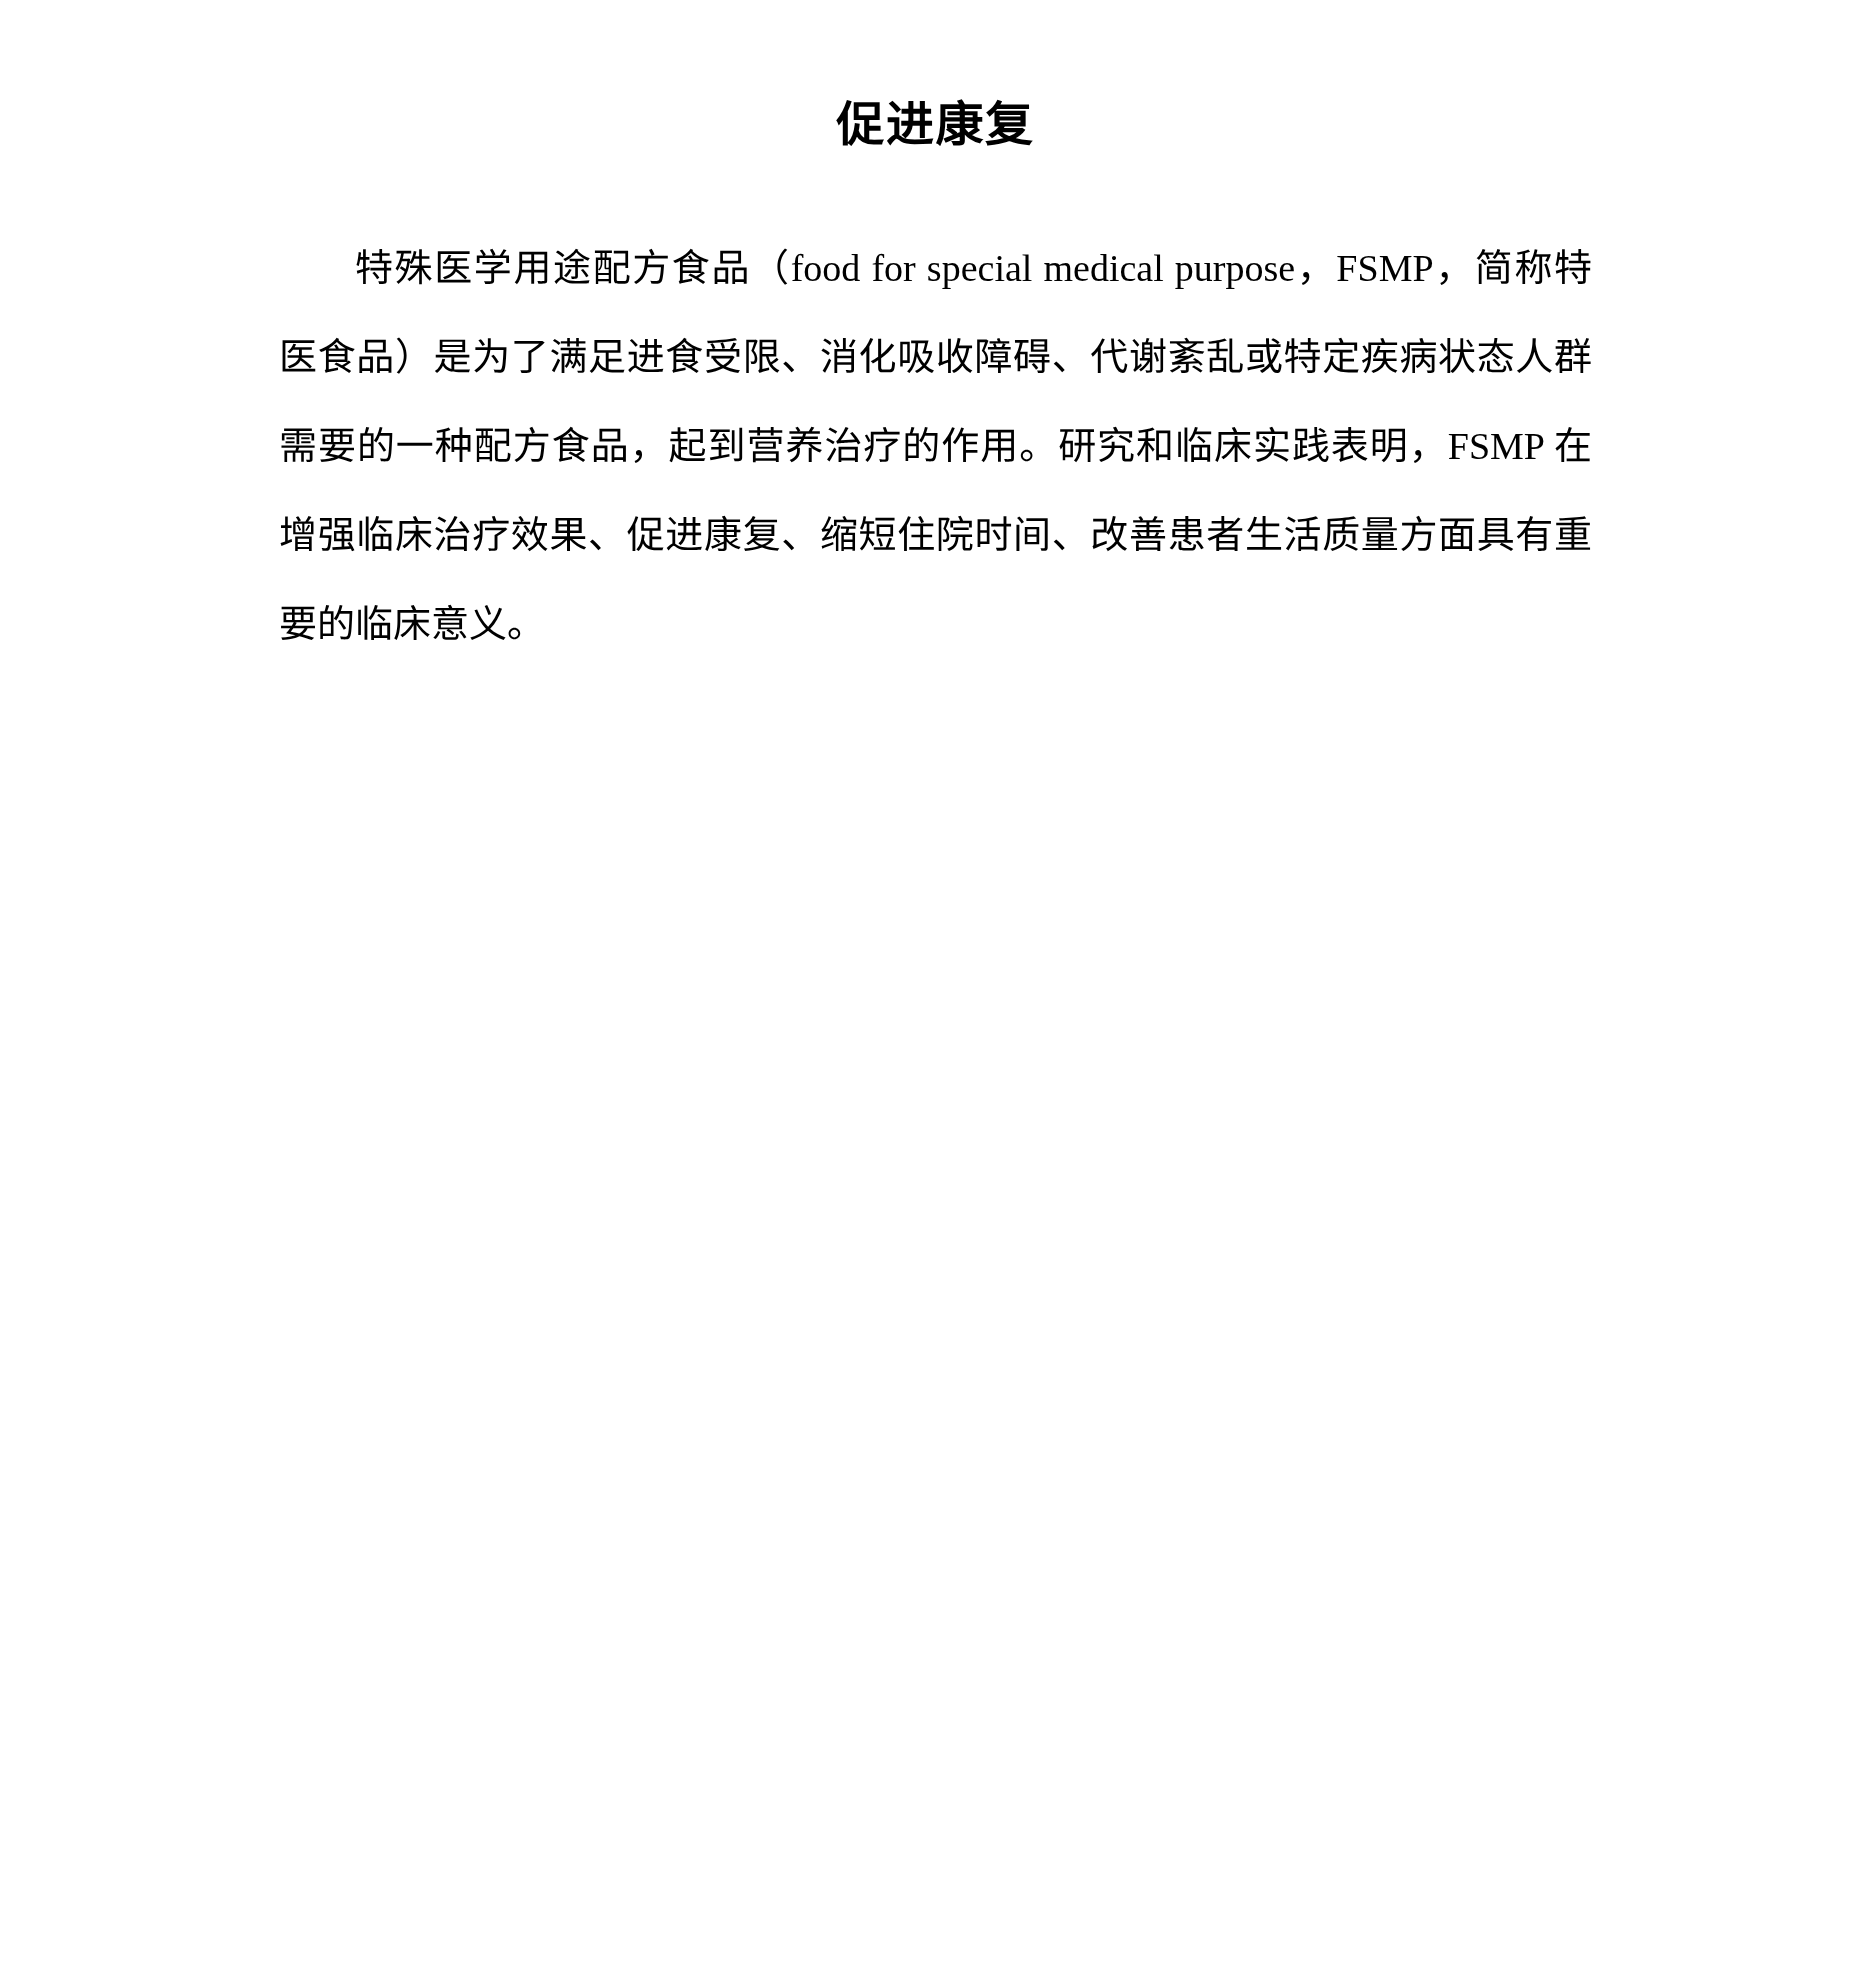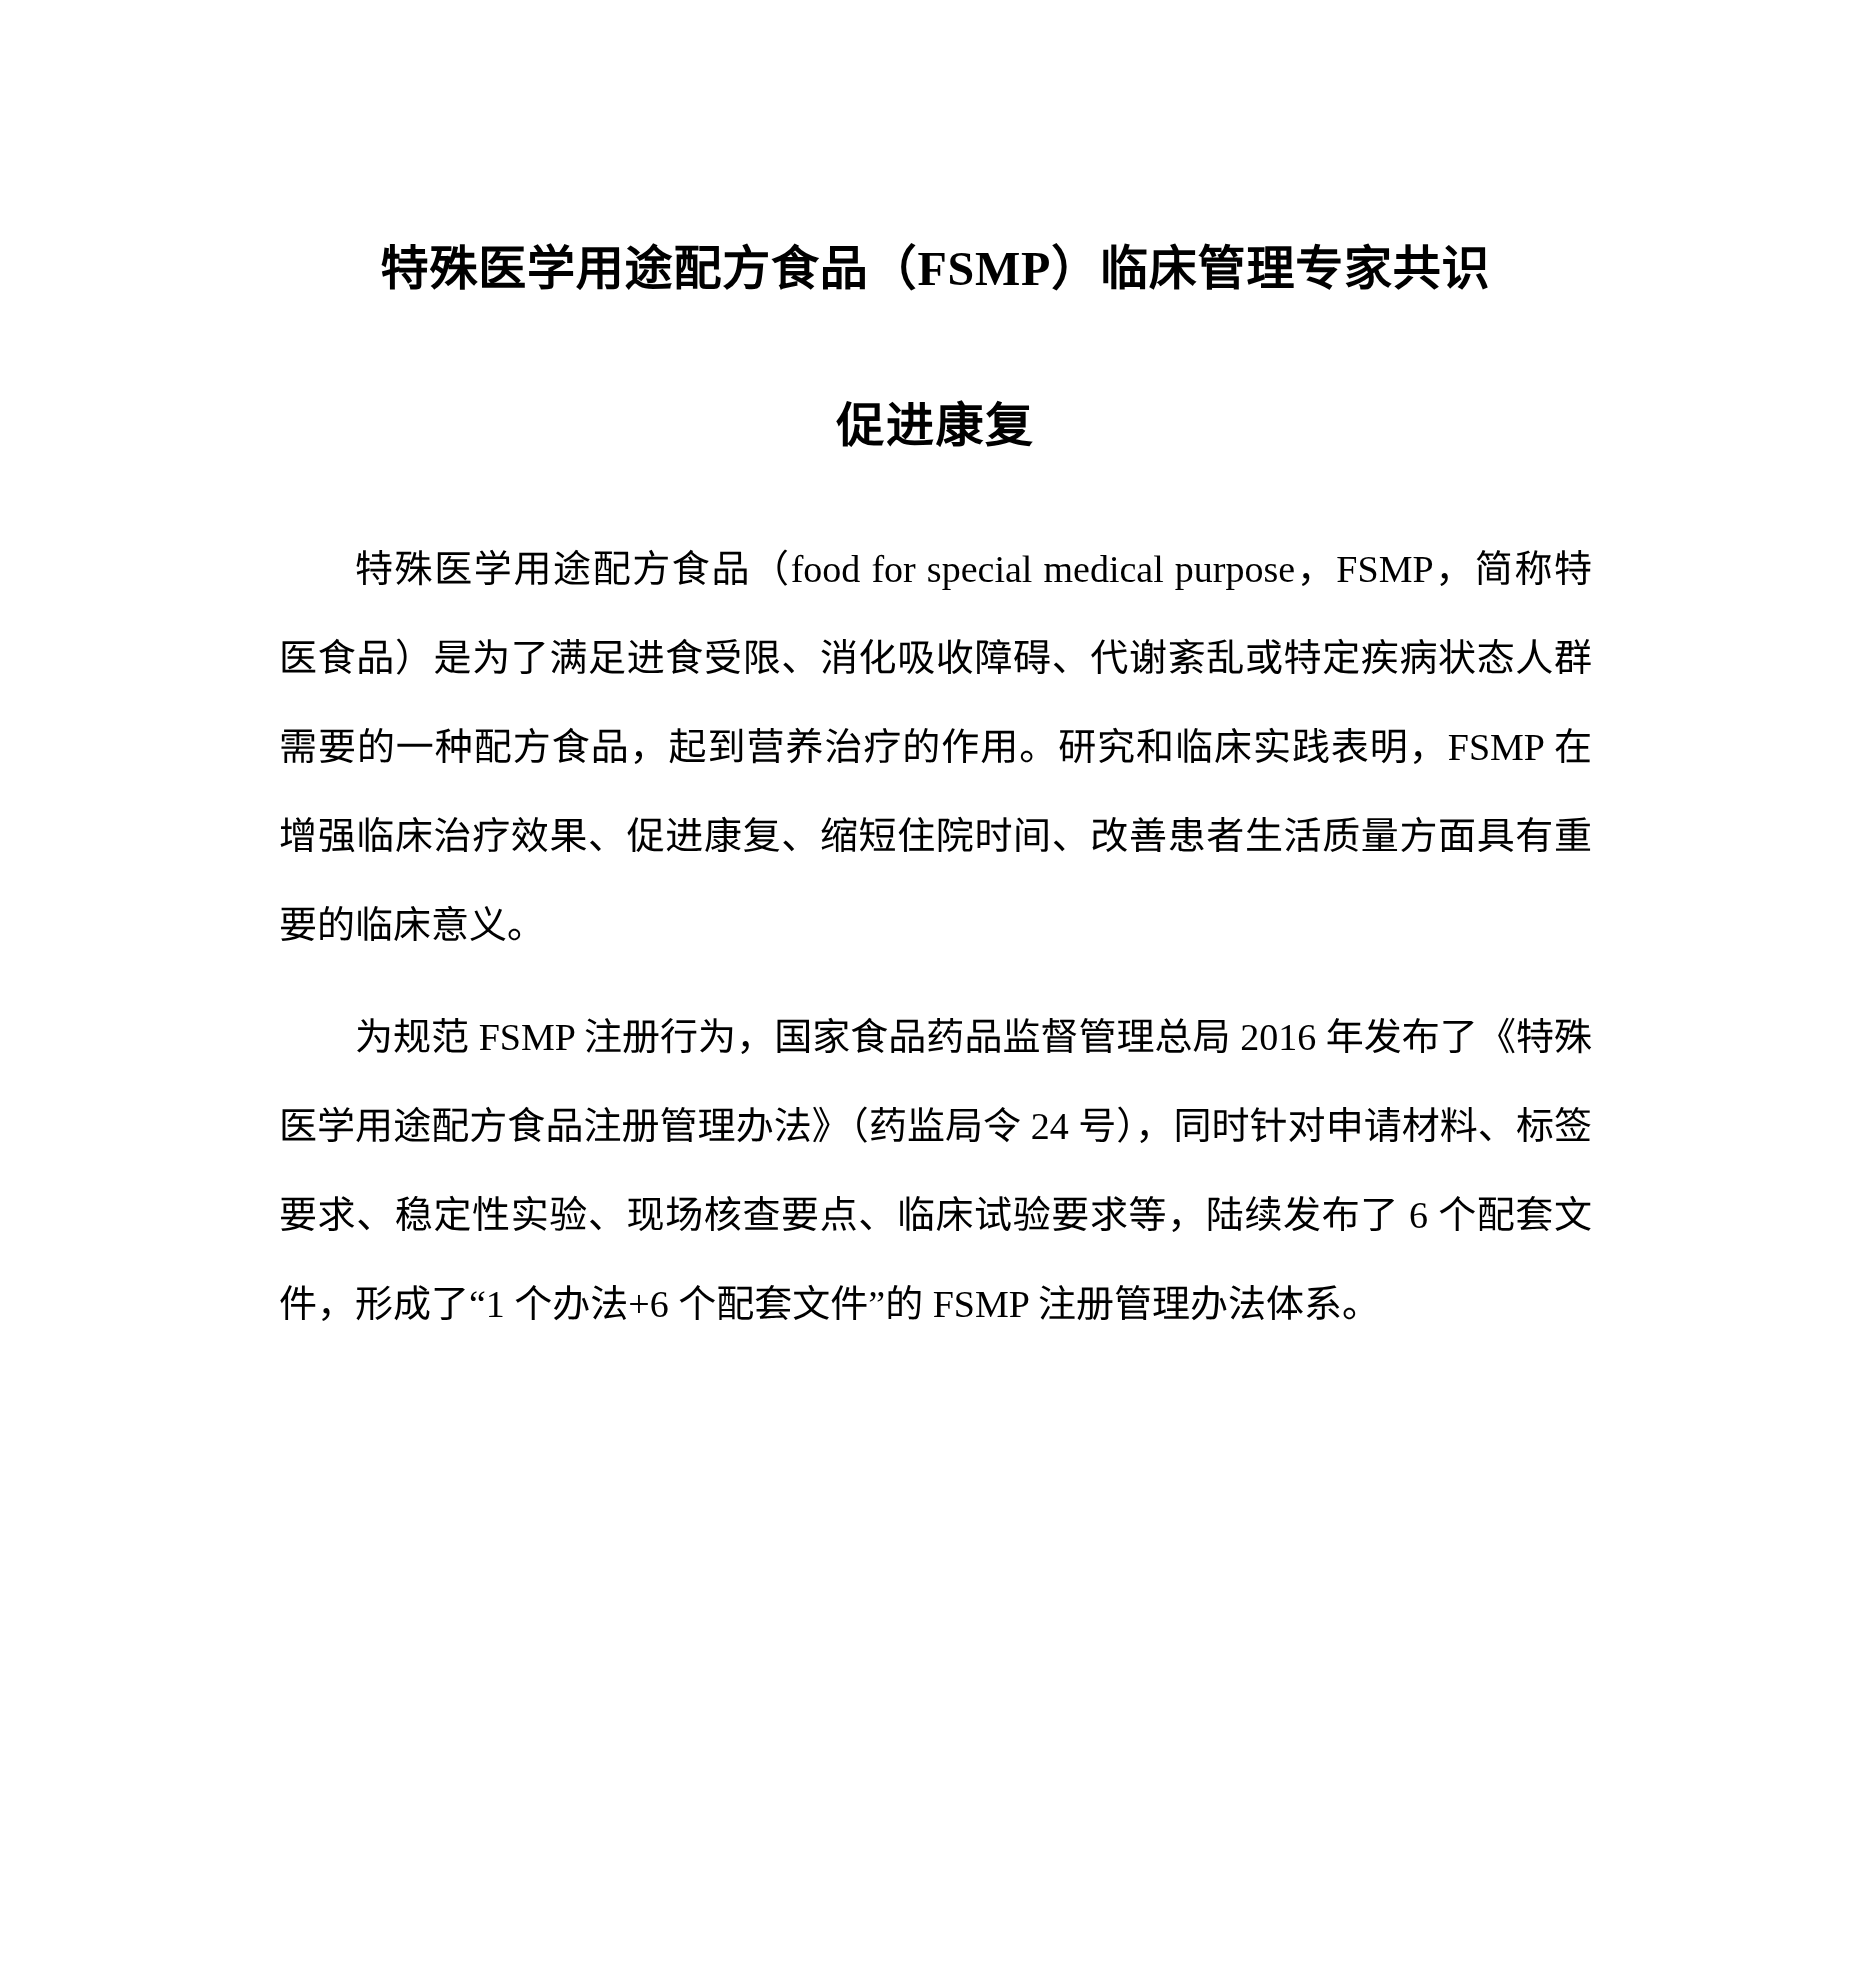--- a/index.html
+++ b/index.html
@@ -44,24 +44,22 @@
     margin: 0 0 23px 0;
   }
   .para-first {
     margin-top: 67px;
   }
 </style>
 </head>
 <body>
 
 <div class="page">
-  <h1 class="doc-title">特殊医学用途配方食品（FSMP）临床管理专家共识</h1>
 
   <h2 class="doc-subtitle">促进康复</h2>
 
   <p class="para para-first">特殊医学用途配方食品（food for special medical purpose，FSMP，简称特医食品）是为了满足进食受限、消化吸收障碍、代谢紊乱或特定疾病状态人群需要的一种配方食品，起到营养治疗的作用。研究和临床实践表明，FSMP 在增强临床治疗效果、促进康复、缩短住院时间、改善患者生活质量方面具有重要的临床意义。</p>
 
 
 
-  <p class="para">为规范 FSMP 注册行为，国家食品药品监督管理总局 2016 年发布了《特殊医学用途配方食品注册管理办法》（药监局令 24 号），同时针对申请材料、标签要求、稳定性实验、现场核查要点、临床试验要求等，陆续发布了 6 个配套文件，形成了“1 个办法+6 个配套文件”的 FSMP 注册管理办法体系。</p>
 
 </div>
 
 
 </body></html>

